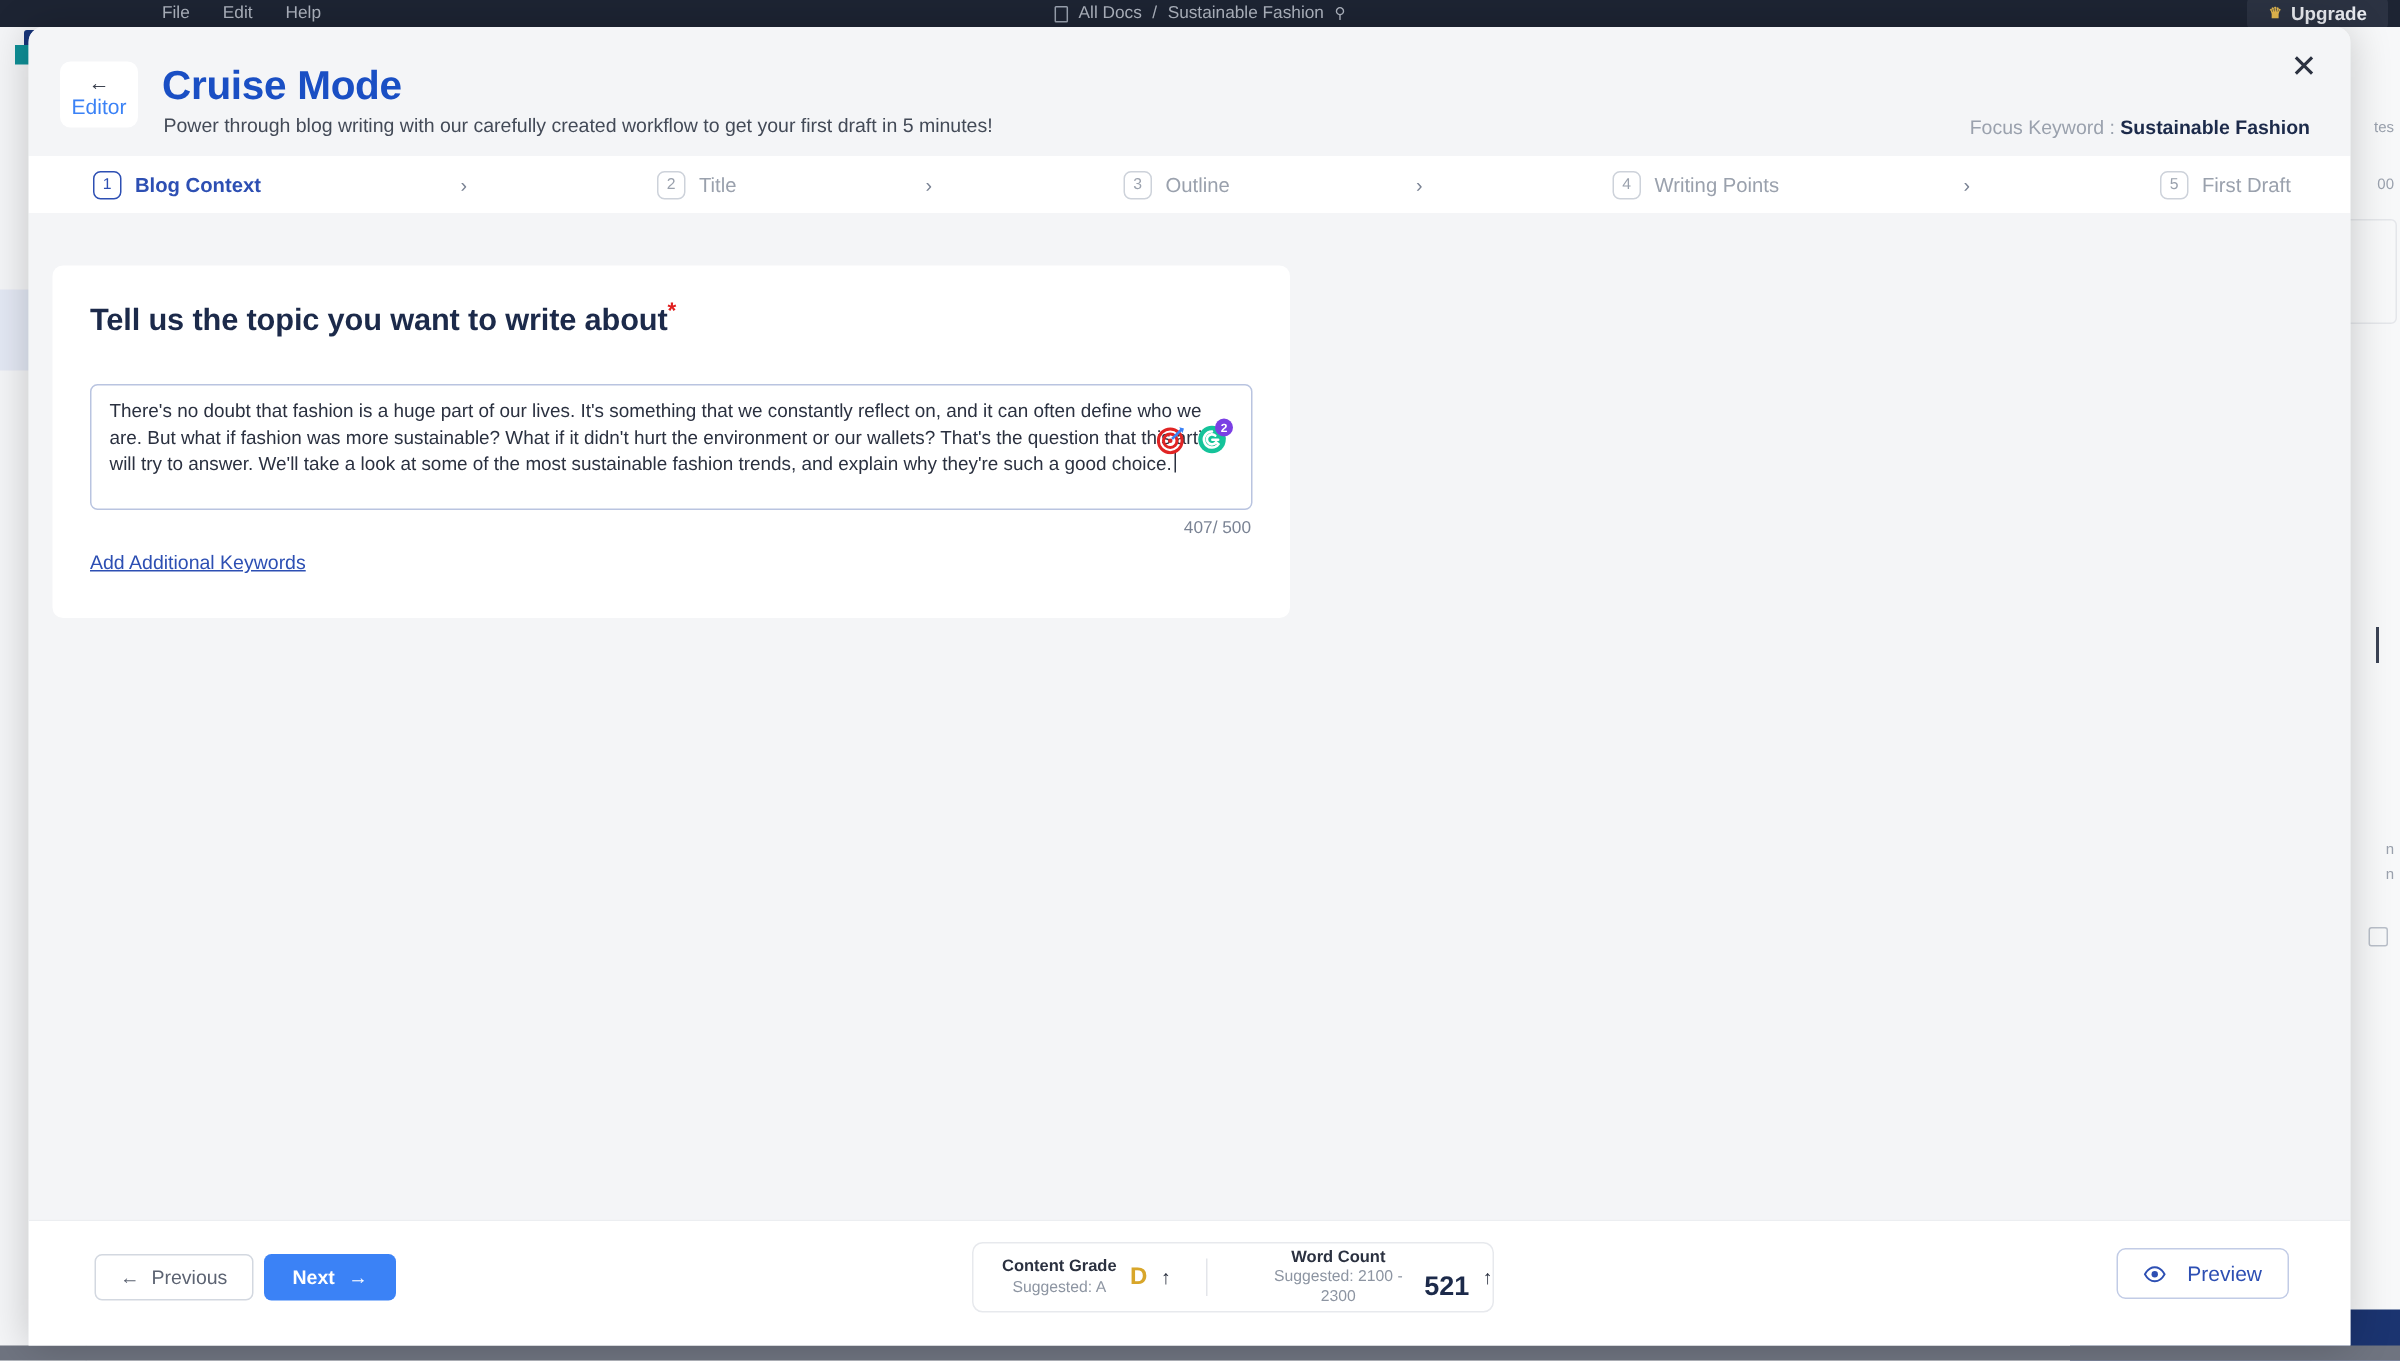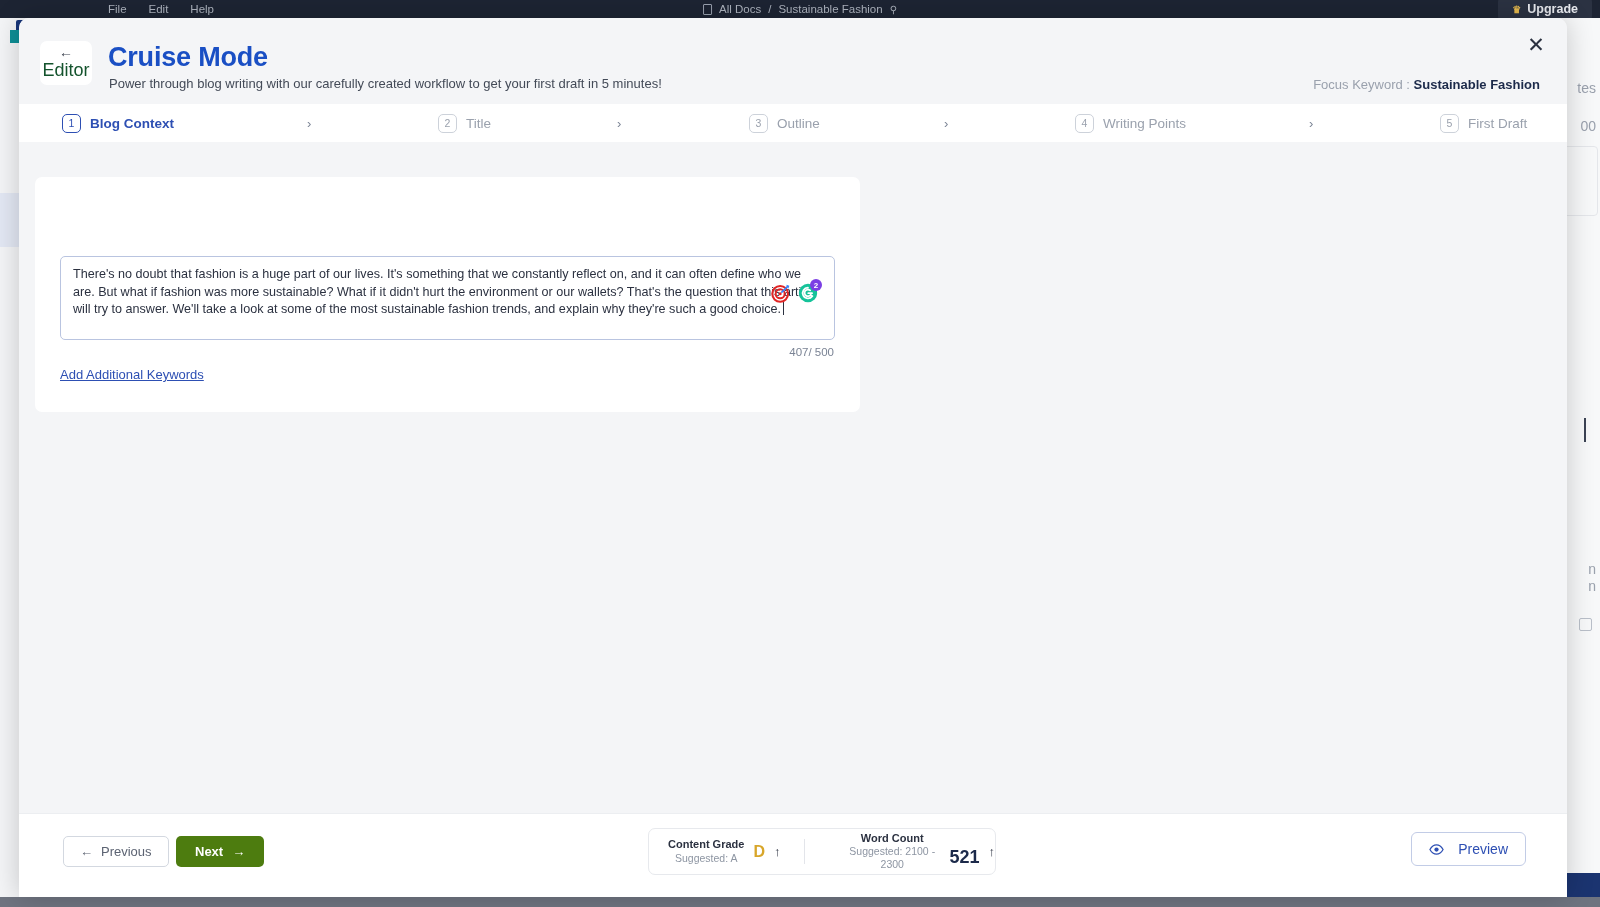--- a/index.html
+++ b/index.html
@@ -104,21 +104,21 @@
     background: #e3e8f4;
     padding: 5px 0 7px;
   }
 
   #app-right-panel {
     position: absolute;
     top: 18px; right: 0; bottom: 0;
     width: 60px;
     background: #f7f8f9;
     border-left: 1px solid #e2e4e8;
-    font-size: 14px;
+    font-size: 10px;
     color: #9aa1ad;
   }
   #app-right-panel .r-lbl { position: absolute; right: 4px; }
   #rp-notes { top: 62px; }
   #rp-num   { top: 100px; }
   #rp-box {
     position: absolute;
     top: 128px; right: 2px;
     width: 56px; height: 70px;
     border: 1px solid #e4e6ea;
@@ -178,21 +178,21 @@
     background: #ffffff;
     border-radius: 7px;
     display: flex;
     flex-direction: column;
     align-items: center;
     justify-content: center;
     gap: 1px;
     cursor: pointer;
   }
   #back-editor .arrow { font-size: 14px; color: #3d4350; line-height: 1; }
-  #back-editor .lbl { font-size: 18px; color: #14532d; }
+  #back-editor .lbl { font-size: 14px; color: #3b82f6; }
 
   #modal-title {
     position: absolute;
     top: 24px; left: 89px;
     font-size: 27px;
     font-weight: bold;
     color: #1a4fc4;
     letter-spacing: -0.2px;
   }
   #modal-subtitle {
@@ -384,21 +384,21 @@
     font-size: 13px;
     display: flex; align-items: center; gap: 8px;
     cursor: pointer;
     font-family: "Liberation Sans", sans-serif;
   }
   #btn-next {
     position: absolute;
     top: 22px; left: 157px;
     height: 31px;
     padding: 0 19px;
-    background: #4d7c0f;
+    background: #3b82f6;
     border: none;
     border-radius: 5px;
     color: #ffffff;
     font-size: 13px;
     font-weight: bold;
     display: flex; align-items: center; gap: 9px;
     cursor: pointer;
     font-family: "Liberation Sans", sans-serif;
   }
 
@@ -553,20 +553,23 @@
 
     <div class="step" id="step-5">
       <span class="num">5</span>
       <span class="lbl">First Draft</span>
     </div>
   </div>
 
   <div id="modal-body">
     <div id="context-card">
 
+      <div id="card-heading">
+        <span>Tell us the topic you want to write about</span><span class="req">*</span>
+      </div>
 
 
       <div id="context-textarea-wrap">
         <div id="context-text"><span>There's no doubt that fashion is a huge part of our lives. It's something that we constantly reflect on, and it can often define who we are. But what if fashion was more sustainable? What if it didn't hurt the environment or our wallets? That's the question that this article will try to answer. We'll take a look at some of the most sustainable fashion trends, and explain why they're such a good choice.</span><span id="text-caret"></span></div>
 
         <div id="icon-target">
           <svg viewBox="0 0 24 24" width="20" height="20">
             <circle cx="11" cy="13" r="9.5" fill="none" stroke="#e02424" stroke-width="2.4"></circle>
             <circle cx="11" cy="13" r="5.4" fill="none" stroke="#e02424" stroke-width="2.4"></circle>
             <circle cx="11" cy="13" r="1.8" fill="#e02424"></circle>

